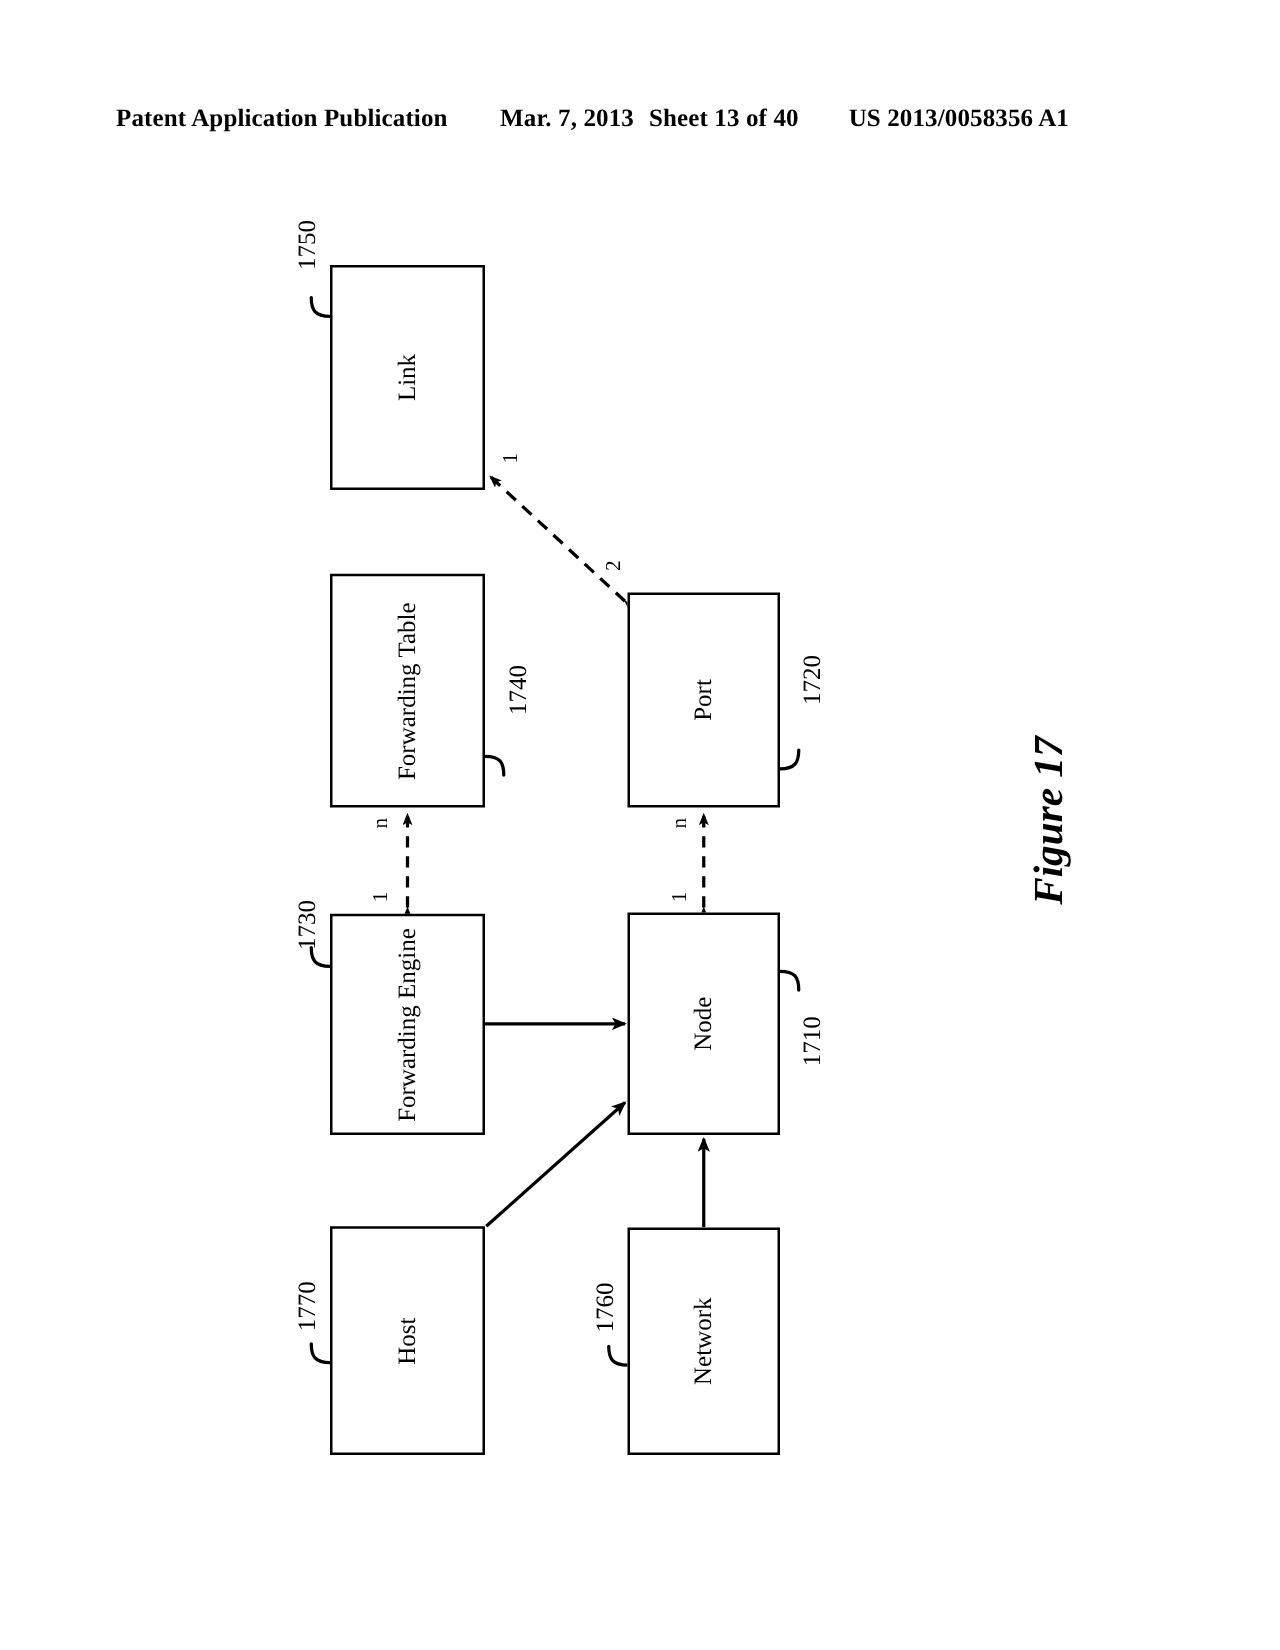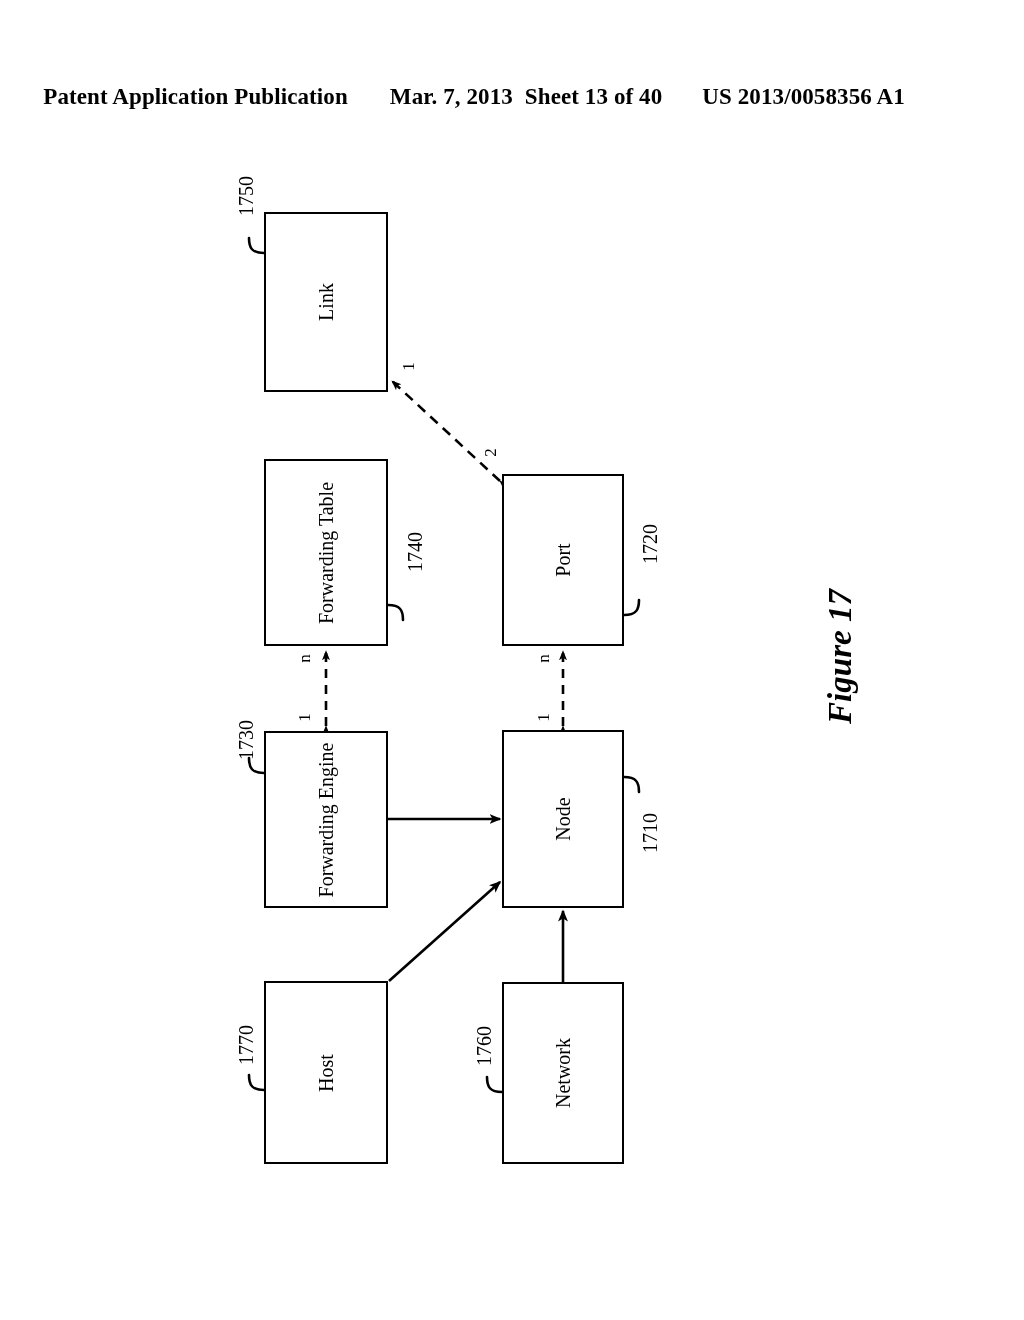--- a/index.html
+++ b/index.html
@@ -19,21 +19,21 @@
 
   
   #page-header {
     position: absolute;
     top: 84px;
     left: 0;
     width: 948px;
     text-align: center;
     font-family: "Liberation Serif", "DejaVu Serif", serif;
     font-weight: bold;
-    font-size: 23px;
+    font-size: 20px;
     letter-spacing: 0.1px;
     white-space: nowrap;
   }
   #page-header .hdr-seg { display: inline-block; }
   #page-header .gap-big { display: inline-block; width: 42px; }
   #page-header .gap-mid { display: inline-block; width: 12px; }
   #page-header .gap-wide { display: inline-block; width: 40px; }
 
   
   #figure-canvas {

